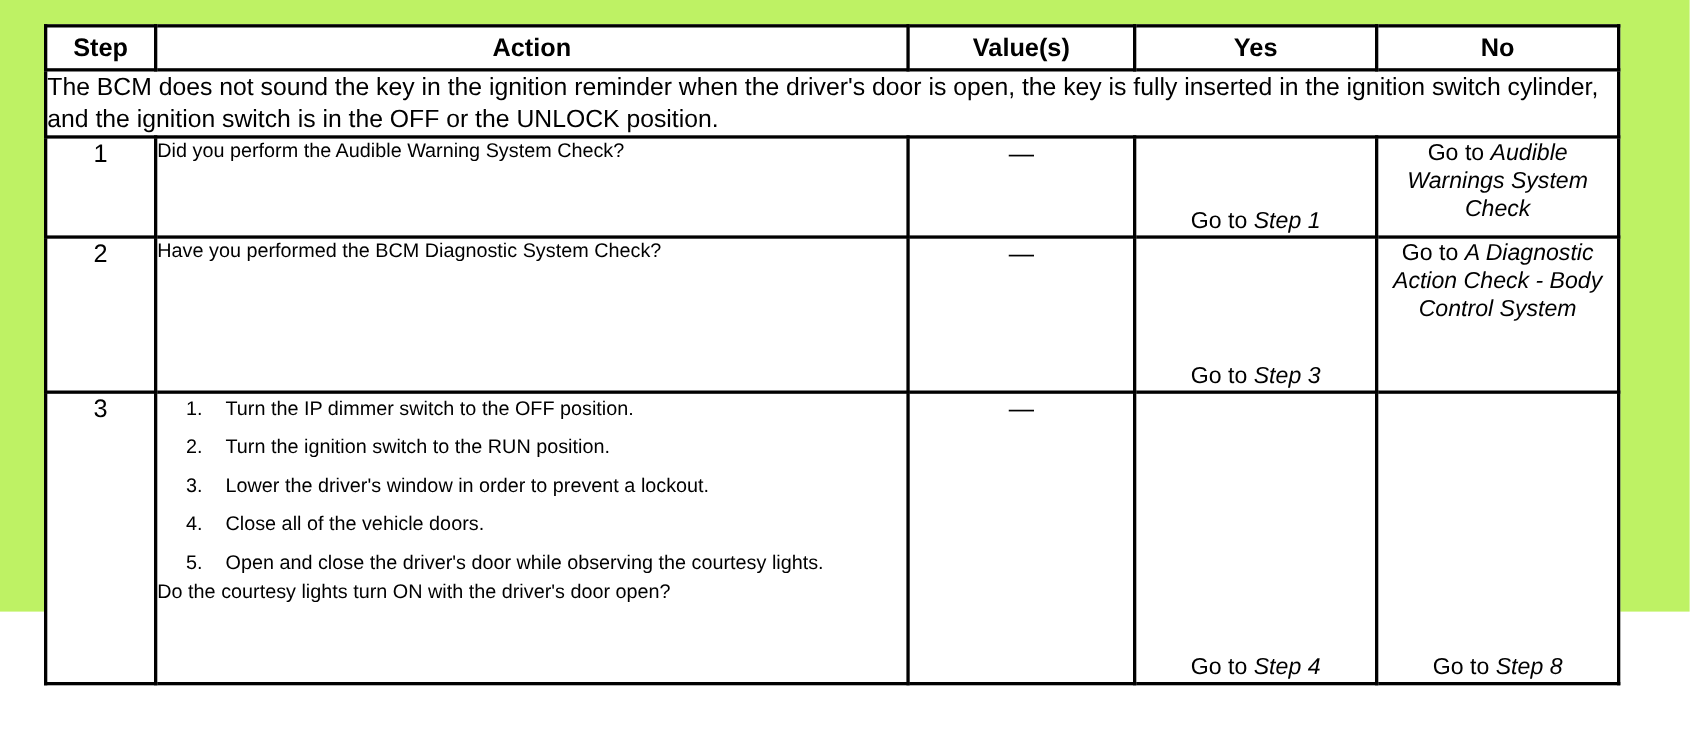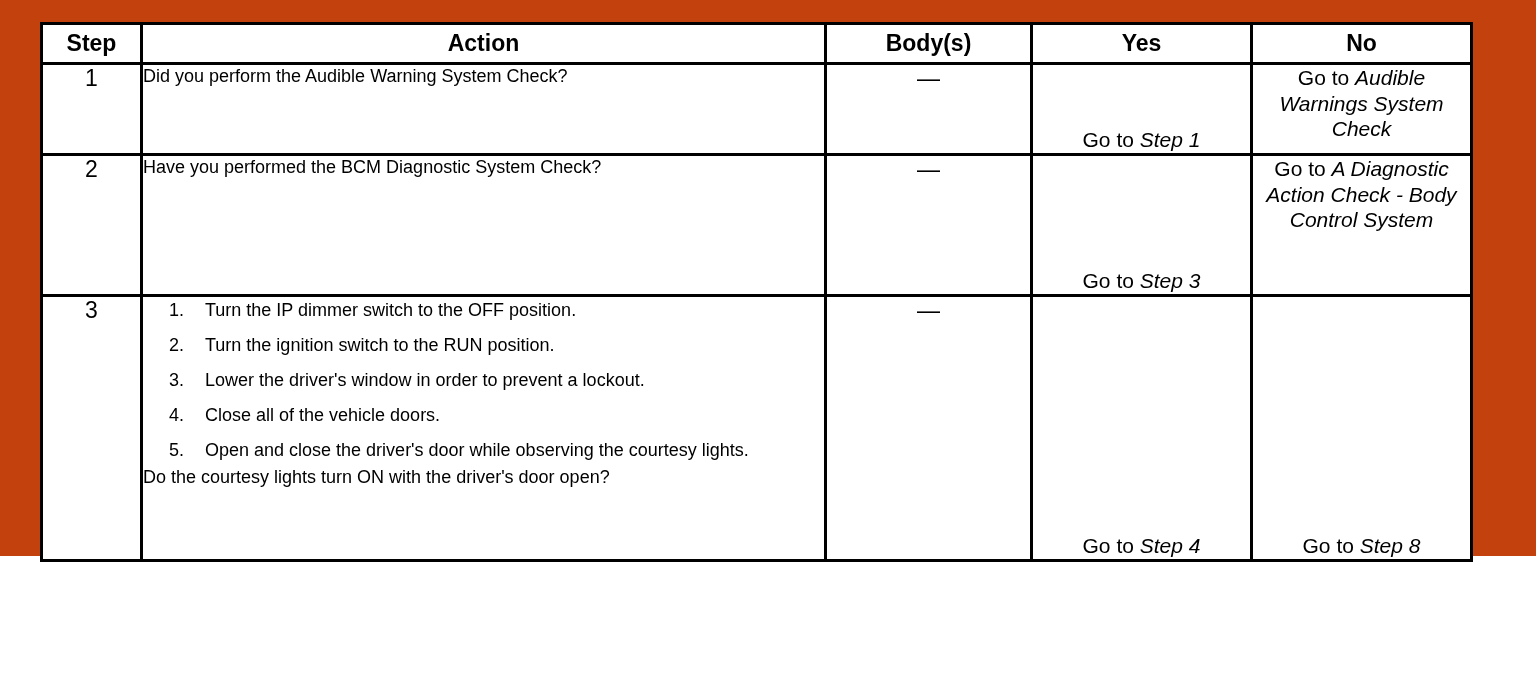--- a/index.html
+++ b/index.html
@@ -12,21 +12,21 @@
     width: 1536px;
     height: 682px;
     font-family: "Liberation Sans", sans-serif;
     color: #000000;
     overflow: hidden;
   }
   .page {
     position: relative;
     width: 1536px;
     height: 556px;
-    background: #c2410c;
+    background: #bef264;
   }
   table.diag {
     position: absolute;
     left: 40px;
     top: 22px;
     width: 1430px;
     border-collapse: collapse;
     table-layout: fixed;
     background: #ffffff;
   }
@@ -154,25 +154,28 @@
       <col class="c-action">
       <col class="c-value">
       <col class="c-yes">
       <col class="c-no">
     </colgroup>
     <tbody>
 
       <tr class="r-head">
         <th class="hdr">Step</th>
         <th class="hdr">Action</th>
-        <th class="hdr">Body(s)</th>
+        <th class="hdr">Value(s)</th>
         <th class="hdr">Yes</th>
         <th class="hdr">No</th>
       </tr>
 
+      <tr class="r-intro">
+        <td class="intro" colspan="5">The BCM does not sound the key in the ignition reminder when the driver's door is open, the key is fully inserted in the ignition switch cylinder, and the ignition switch is in the OFF or the UNLOCK position.</td>
+      </tr>
 
       <tr class="r1">
         <td class="stepnum">1</td>
         <td class="action">
           <span class="q">Did you perform the Audible Warning System Check?</span>
         </td>
         <td class="value">
           <span class="dash">—</span>
         </td>
         <td class="result bottom">

